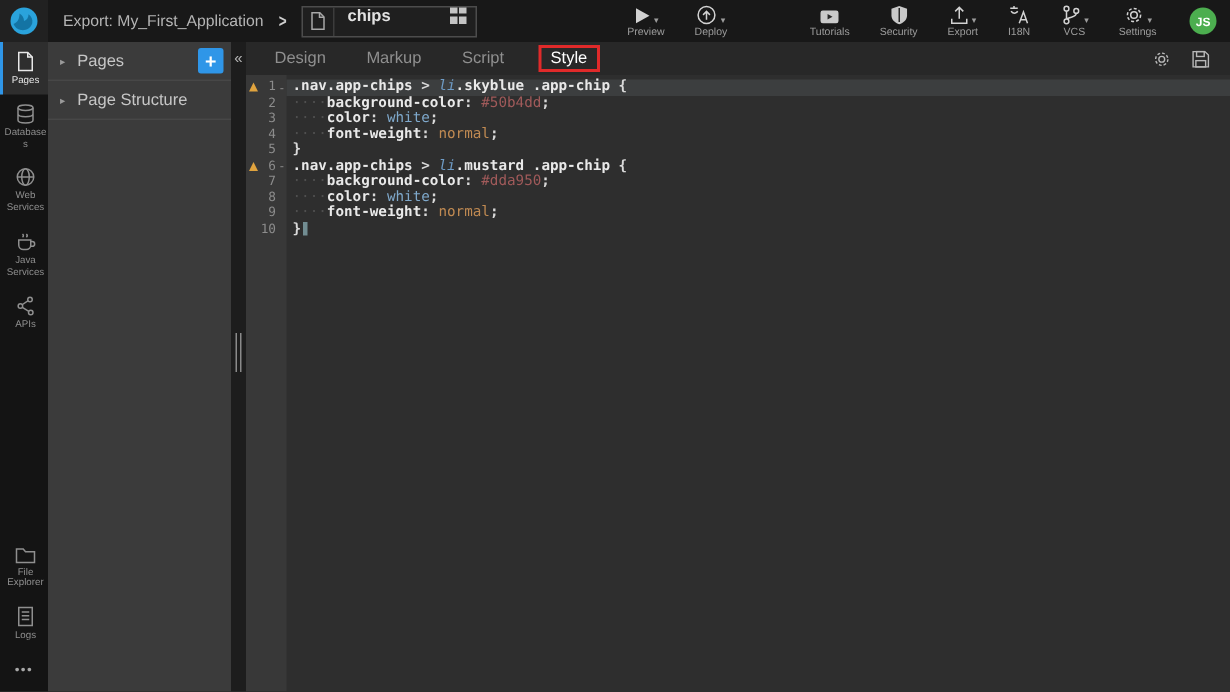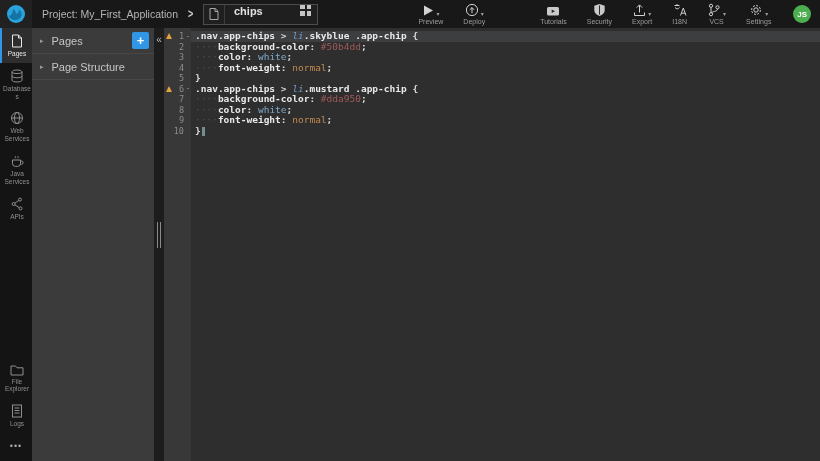--- a/index.html
+++ b/index.html
@@ -88,21 +88,21 @@
 
 <div class="topbar">
   <div class="logo-box">
     <span>
       <svg width="20" height="20" viewBox="0 0 20 20">
           <circle cx="10" cy="10" r="9" fill="#2aa3dc"></circle>
         <path d="M3 12c3-1 4-4 4-7 2 1 3 3 3 5 2-.5 3-2.5 3-4.5 2 1.5 3 3.5 2.5 6C14.5 15 11 16.5 8 16 5.5 15.6 3.8 14 3 12z" fill="#1474a4"></path>
         </svg>
     </span>
   </div>
-  <span class="proj-label">Project: My_First_Application</span>
+  <span class="proj-label">Export: My_First_Application</span>
   <span class="crumb-sep">&gt;</span>
   <div class="page-tab">
     <span class="ficell">
       <svg width="10" height="12" viewBox="0 0 10 12">
           <path d="M1 .5h5.2L9 3.3V11.5H1z" fill="none" stroke="#a8a8a8"></path>
           <path d="M6 .5v3h3" fill="none" stroke="#a8a8a8"></path>
         </svg>
     </span>
     <span class="pt-label">chips</span>
     <span class="grid-icon">
@@ -298,20 +298,41 @@
       <span>Page Structure</span>
     </div>
   </div>
 
   <div class="splitter">
     <span class="collapse-btn">«</span>
     <span class="grip"></span>
   </div>
 
   <div class="editor">
+    <div class="edit-tabs">
+      <span class="etab">Design</span>
+      <span class="etab">Markup</span>
+      <span class="etab">Script</span>
+      <span class="etab active">Style</span>
+      <span class="edit-toolbar">
+        <span>
+          <svg width="13" height="13" viewBox="0 0 14 14">
+              <circle cx="7" cy="7" r="2.1" fill="none" stroke="#b8b8b8"></circle>
+              <circle cx="7" cy="7" r="4.4" fill="none" stroke="#b8b8b8" stroke-dasharray="2 1.4"></circle>
+            </svg>
+          </span>
+        <span>
+          <svg width="13" height="13" viewBox="0 0 14 14">
+              <path d="M1.5 1.5h8.5l2.5 2.5v8.5H1.5z" fill="none" stroke="#b8b8b8"></path>
+              <rect x="4" y="1.5" width="5.5" height="3.5" fill="none" stroke="#b8b8b8"></rect>
+              <rect x="3.5" y="8" width="7" height="4.5" fill="none" stroke="#b8b8b8"></rect>
+            </svg>
+          </span>
+      </span>
+    </div>
     <div class="edit-body">
       <div class="gutter">
           <div class="gut-row">
             <span class="warn-cell">
               <span class="warn-tri"></span>
             </span>
             <span class="lnum">1</span>
             <span class="fold">-</span>
           </div>
           <div class="gut-row">

